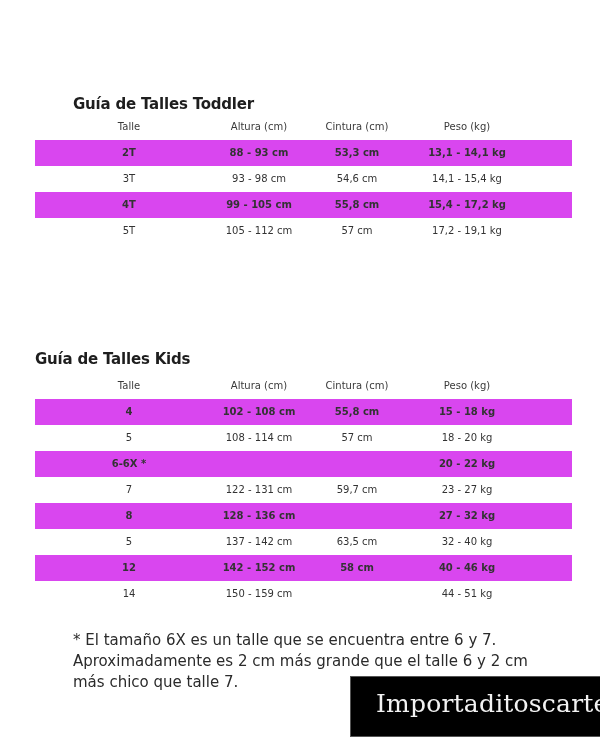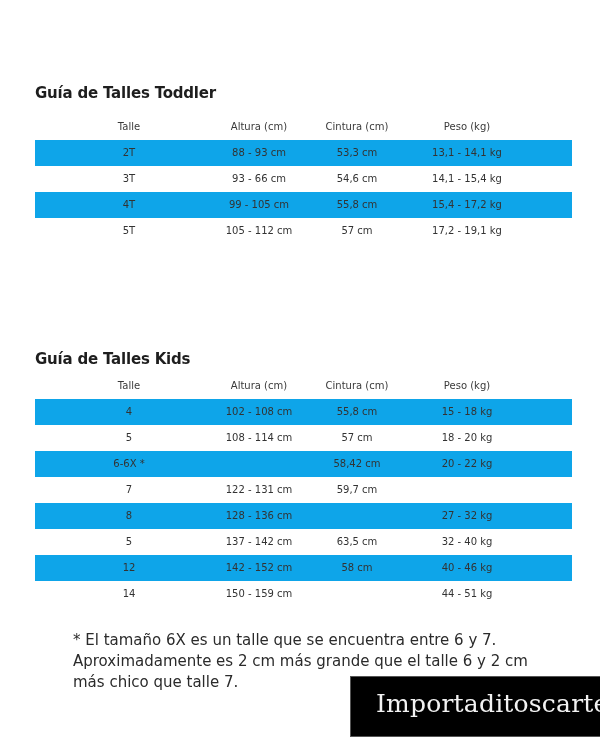--- a/index.html
+++ b/index.html
@@ -6,21 +6,21 @@
     body {
       width: 600px; height: 750px; background: #ffffff; position: relative; overflow: hidden;
       font-family: "DejaVu Sans", sans-serif; color: #2b2b2b;
     }
     .title {
       position: absolute; left: 35px; font-size: 15px; font-weight: bold; color: #1e1e1e;
       letter-spacing: -0.2px;
     }
     .table { position: absolute; left: 35px; width: 537px; }
     .row { position: relative; height: 26px; }
-    .row.shaded { background: #0ea5e9; }
+    .row.shaded { background: #d946ef; font-weight: bold; }
     .cell {
       position: absolute; top: 0; height: 26px; line-height: 26px; font-size: 10px;
       text-align: center; color: #333; white-space: nowrap;
     }
     .c0 { left: 50px; width: 88px; }
     .c1 { left: 164px; width: 120px; }
     .c2 { left: 272px; width: 100px; text-align: center; }
     .c3 { left: 372px; width: 120px; }
     .hdr .cell { color: #3a3a3a; }
     .note {
@@ -32,37 +32,37 @@
       border: 1px solid #555; box-sizing: border-box; overflow: hidden;
     }
     .watermark span {
       position: absolute; left: 25px; top: 12px; font-family: "DejaVu Serif", serif;
       font-size: 25px; color: #f2f2f2; white-space: nowrap; letter-spacing: 0.2px;
     }
   </style>
 </head>
 <body>
 
-<div class="title" style="top:84px;">Guía de Talles Toddler</div>
+<div class="title" style="top:95px;margin-left:38px;">Guía de Talles Toddler</div>
 <div class="table" style="top:114px;">
   <div class="row hdr">
     <span class="cell c0">Talle</span>
     <span class="cell c1">Altura (cm)</span>
     <span class="cell c2">Cintura (cm)</span>
     <span class="cell c3">Peso (kg)</span>
   </div>
   <div class="row shaded">
     <span class="cell c0">2T</span>
     <span class="cell c1">88 - 93 cm</span>
     <span class="cell c2">53,3 cm</span>
     <span class="cell c3">13,1 - 14,1 kg</span>
   </div>
   <div class="row">
     <span class="cell c0">3T</span>
-    <span class="cell c1">93 - 66 cm</span>
+    <span class="cell c1">93 - 98 cm</span>
     <span class="cell c2">54,6 cm</span>
     <span class="cell c3">14,1 - 15,4 kg</span>
   </div>
   <div class="row shaded">
     <span class="cell c0">4T</span>
     <span class="cell c1">99 - 105 cm</span>
     <span class="cell c2">55,8 cm</span>
     <span class="cell c3">15,4 - 17,2 kg</span>
   </div>
   <div class="row">
@@ -88,27 +88,27 @@
     <span class="cell c3">15 - 18 kg</span>
   </div>
   <div class="row">
     <span class="cell c0">5</span>
     <span class="cell c1">108 - 114 cm</span>
     <span class="cell c2">57 cm</span>
     <span class="cell c3">18 - 20 kg</span>
   </div>
   <div class="row shaded">
     <span class="cell c0">6-6X *</span>
-    <span class="cell c2">58,42 cm</span>
     <span class="cell c3">20 - 22 kg</span>
   </div>
   <div class="row">
     <span class="cell c0">7</span>
     <span class="cell c1">122 - 131 cm</span>
     <span class="cell c2">59,7 cm</span>
+    <span class="cell c3">23 - 27 kg</span>
   </div>
   <div class="row shaded">
     <span class="cell c0">8</span>
     <span class="cell c1">128 - 136 cm</span>
     <span class="cell c3">27 - 32 kg</span>
   </div>
   <div class="row">
     <span class="cell c0">5</span>
     <span class="cell c1">137 - 142 cm</span>
     <span class="cell c2">63,5 cm</span>

